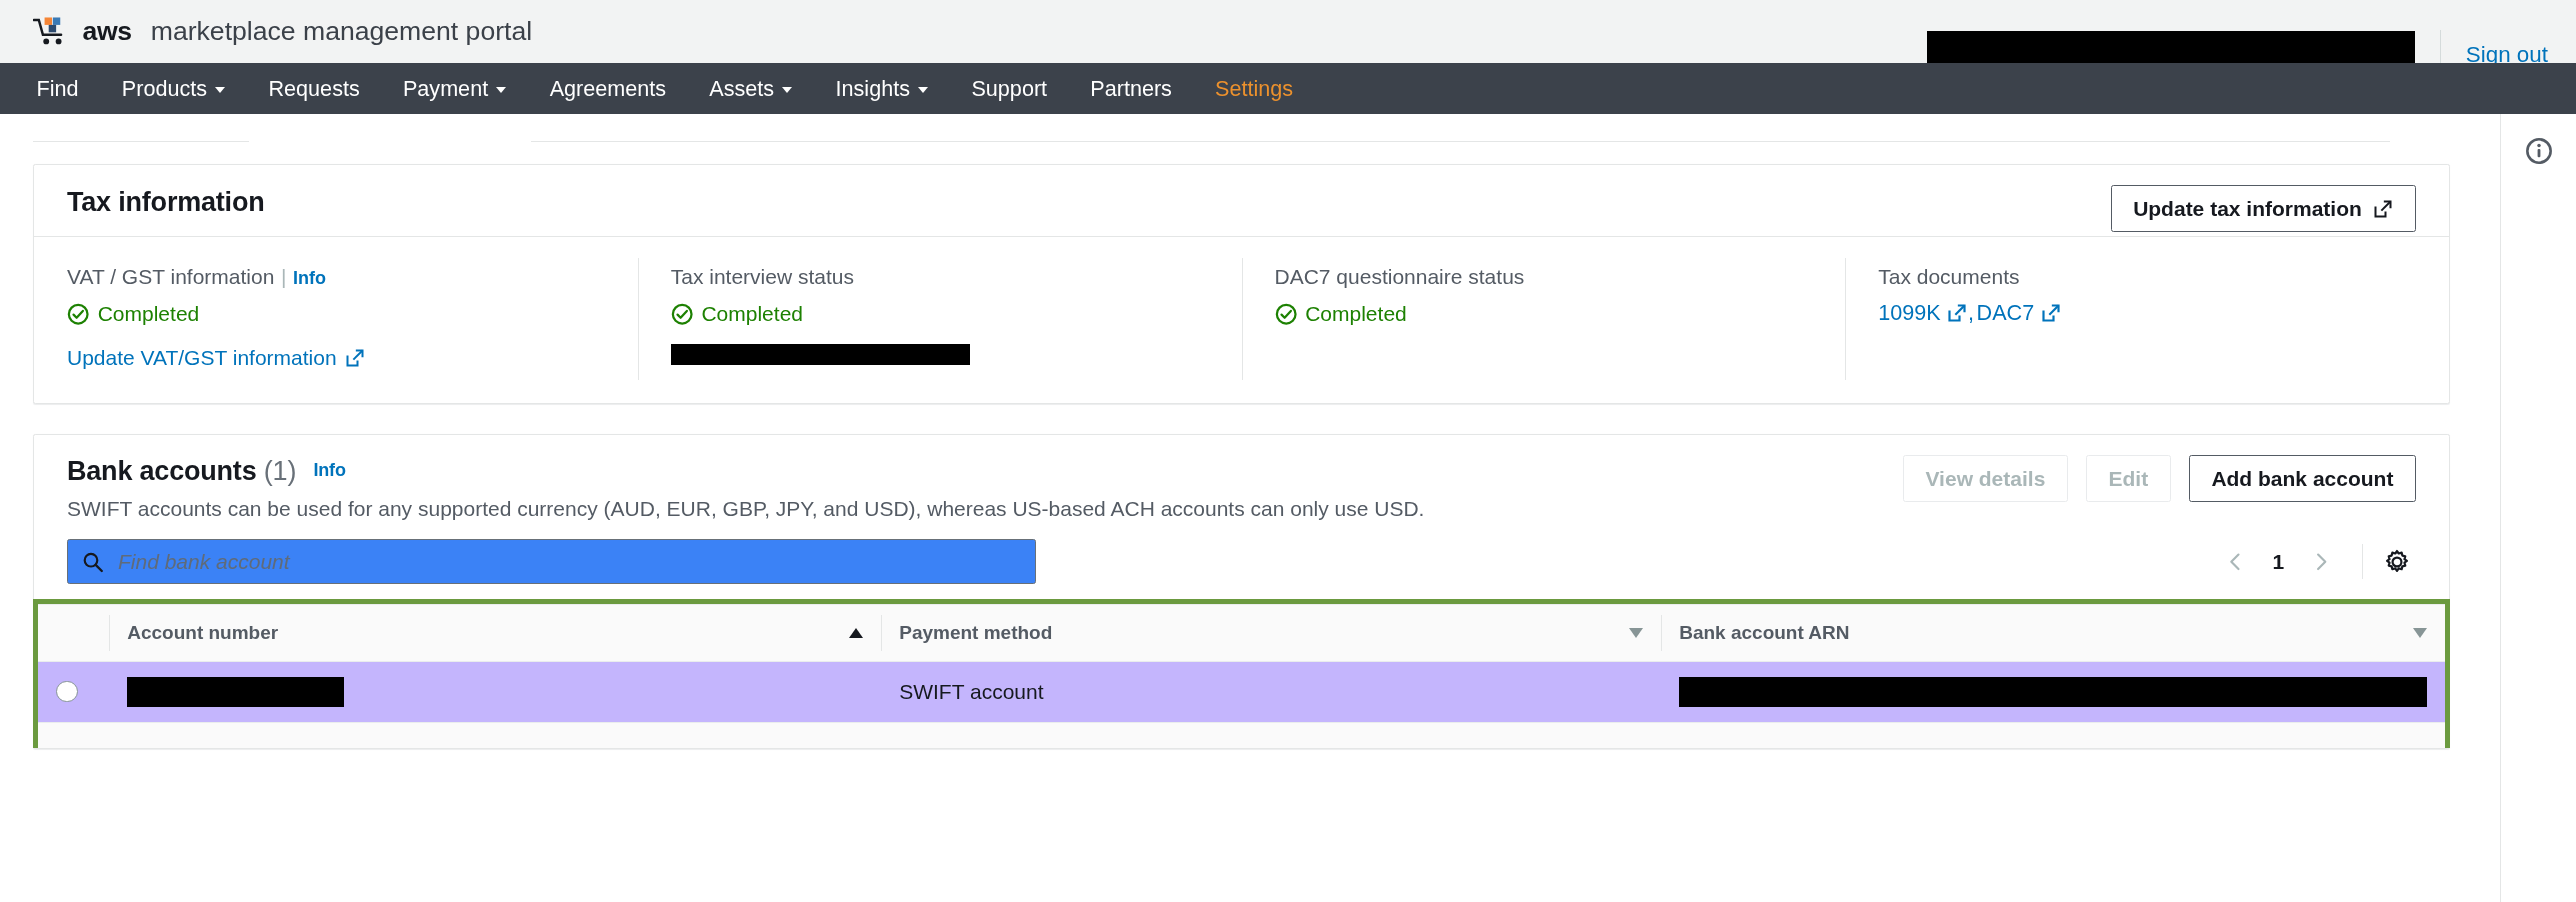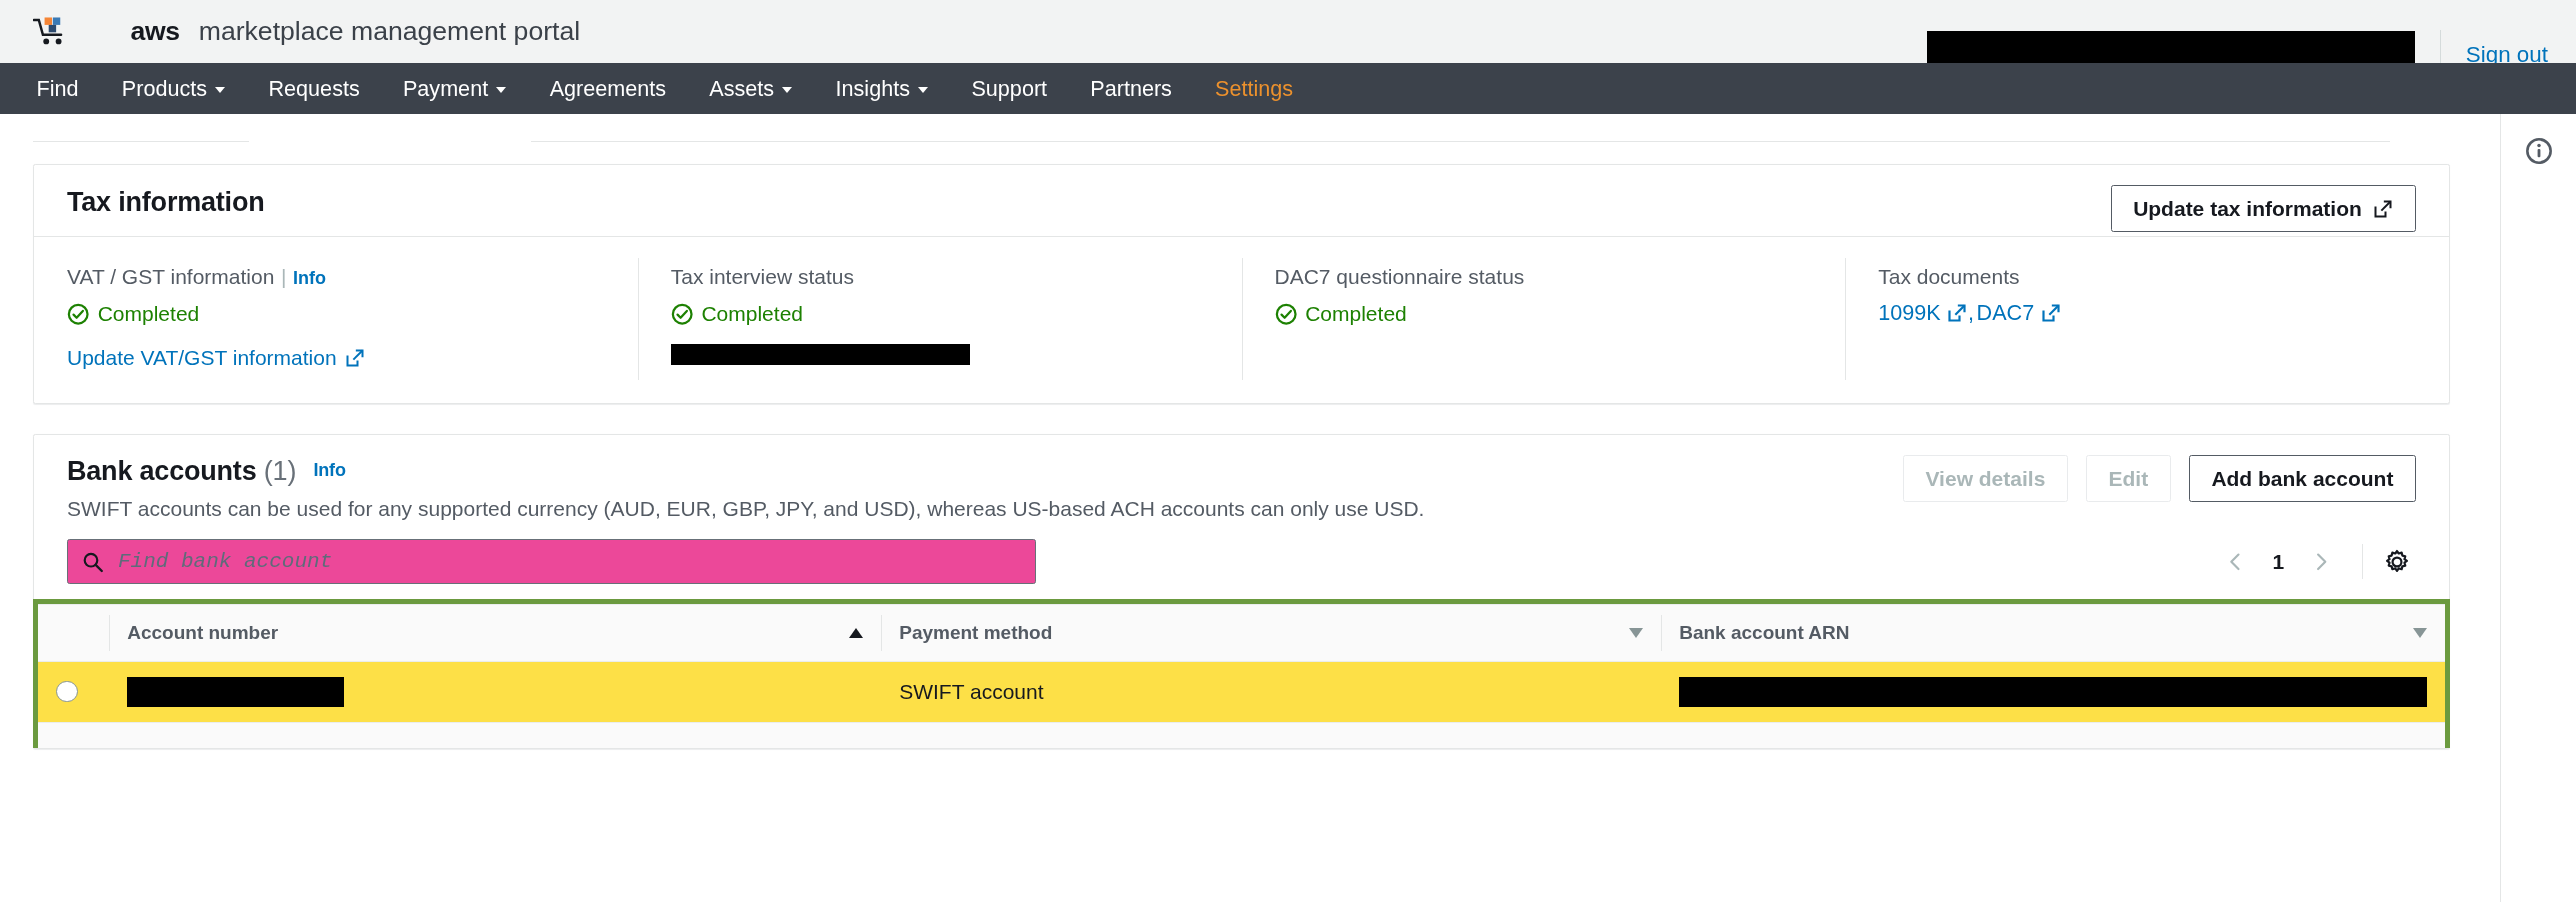--- a/index.html
+++ b/index.html
@@ -23,21 +23,21 @@
   }
   .brand {
     display: flex;
     align-items: center;
     gap: 11.6px;
     font-size: 26.6px;
     color: #16191f;
     white-space: nowrap;
   }
   .brand-cart { width: 38px; height: 33px; flex: none; display:block; }
-  .brand-aws { font-weight: 700; letter-spacing: -0.4px; margin-left: 48px; }
+  .brand-aws { font-weight: 700; letter-spacing: -0.4px; }
   .brand-rest { font-weight: 400; color: #3b4149; margin-left: 7.5px; }
 
   .topbar-right {
     position: absolute;
     right: 28px;
     top: 5px;
     height: 63px;
     display: flex;
     align-items: flex-end;
     gap: 0;
@@ -227,25 +227,25 @@
     position: relative;
     width: 969px;
     height: 45px;
   }
   .search-input {
     width: 100%;
     height: 100%;
     border: 0.8px solid #687078;
     border-radius: 2.5px;
     padding: 0 10px 0 50px;
-    font-family: Liberation Mono, monospace;
+    font-family: Liberation Sans, sans-serif;
     font-size: 21px;
     font-style: italic;
     color: #16191f;
-    background: #ec4899;
+    background: #3b82f6;
     outline: none;
   }
   .search-input::placeholder { color: #5f6b7a; font-style: italic; opacity: 1; }
   .search-icon {
     position: absolute;
     left: 15px; top: 50%;
     transform: translateY(-50%);
     width: 21.6px; height: 21.6px;
   }
   .pager {
@@ -306,21 +306,21 @@
   .sort-desc {
     width: 0; height: 0;
     border-left: 7.5px solid transparent;
     border-right: 7.5px solid transparent;
     border-top: 10.8px solid #879596;
   }
   table.bank-table td {
     padding: 15px 18px;
     font-size: 21px;
     color: #16191f;
-    background: #fde047;
+    background: #c4b5fd;
     border-bottom: 0.8px solid #eaeded;
     vertical-align: middle;
   }
   .radio {
     width: 21.6px; height: 21.6px;
     border: 1.7px solid #879596;
     border-radius: 50%;
     background: #ffffff;
     cursor: pointer;
     display: block;

